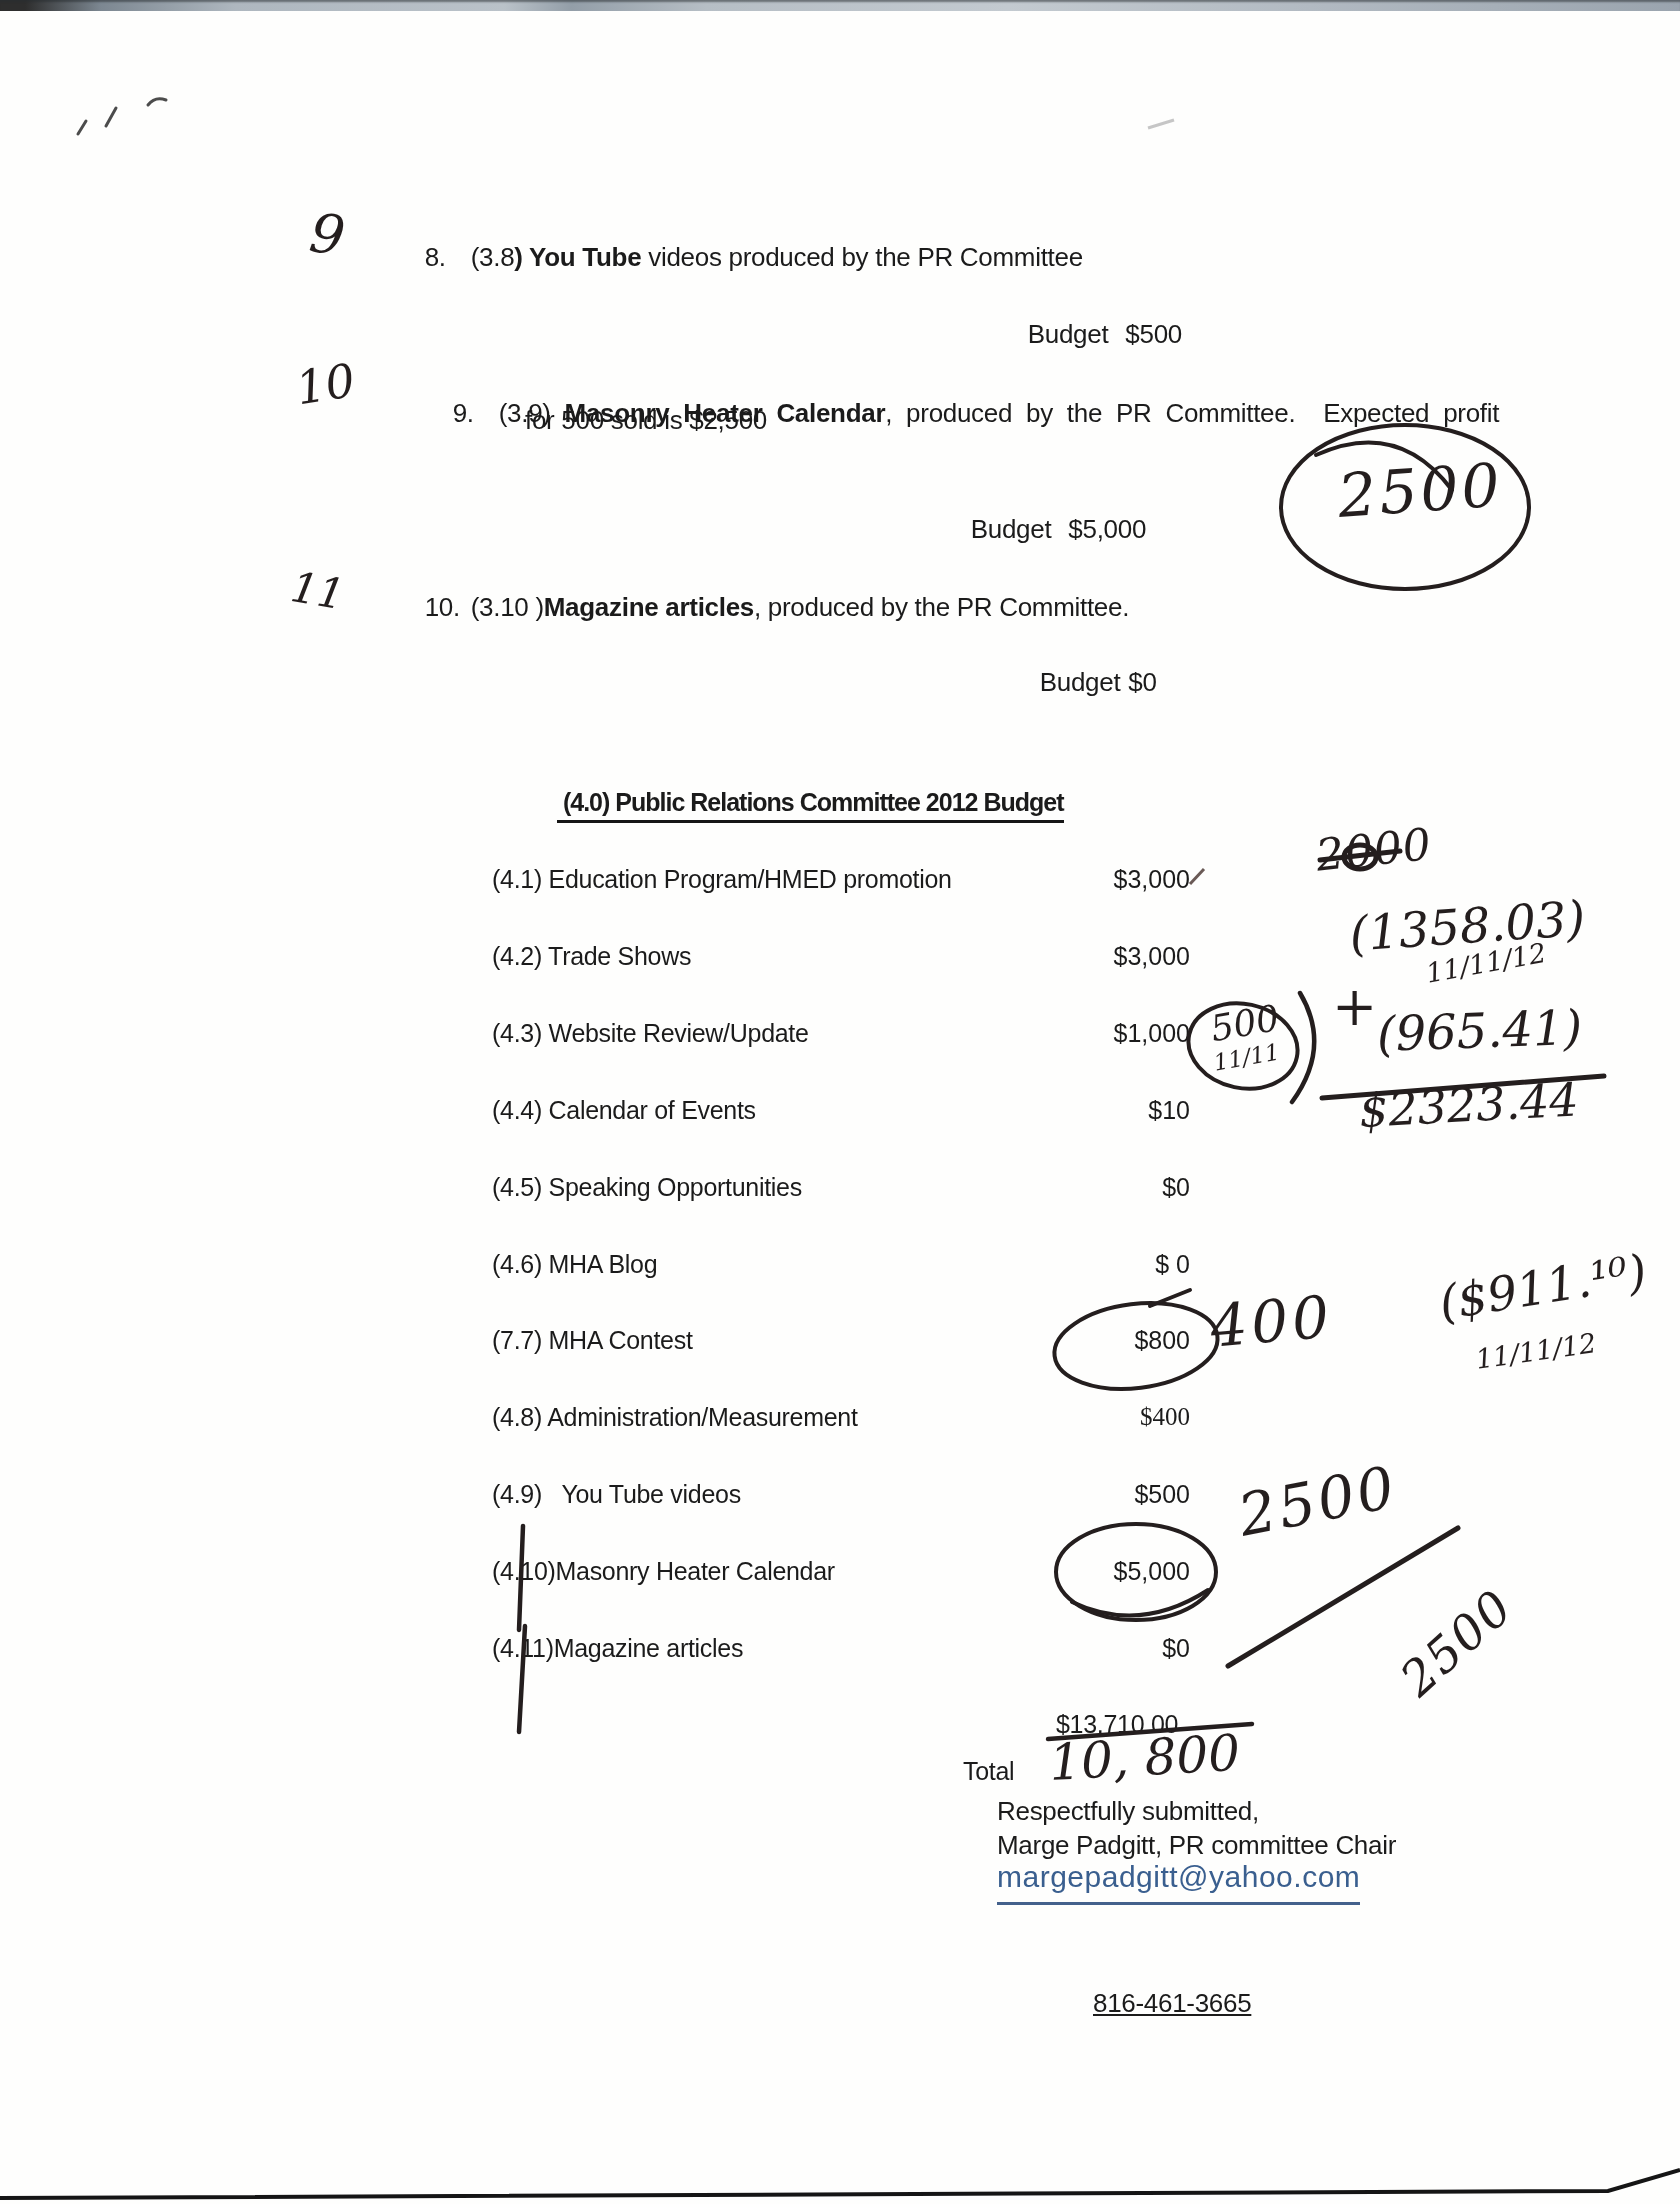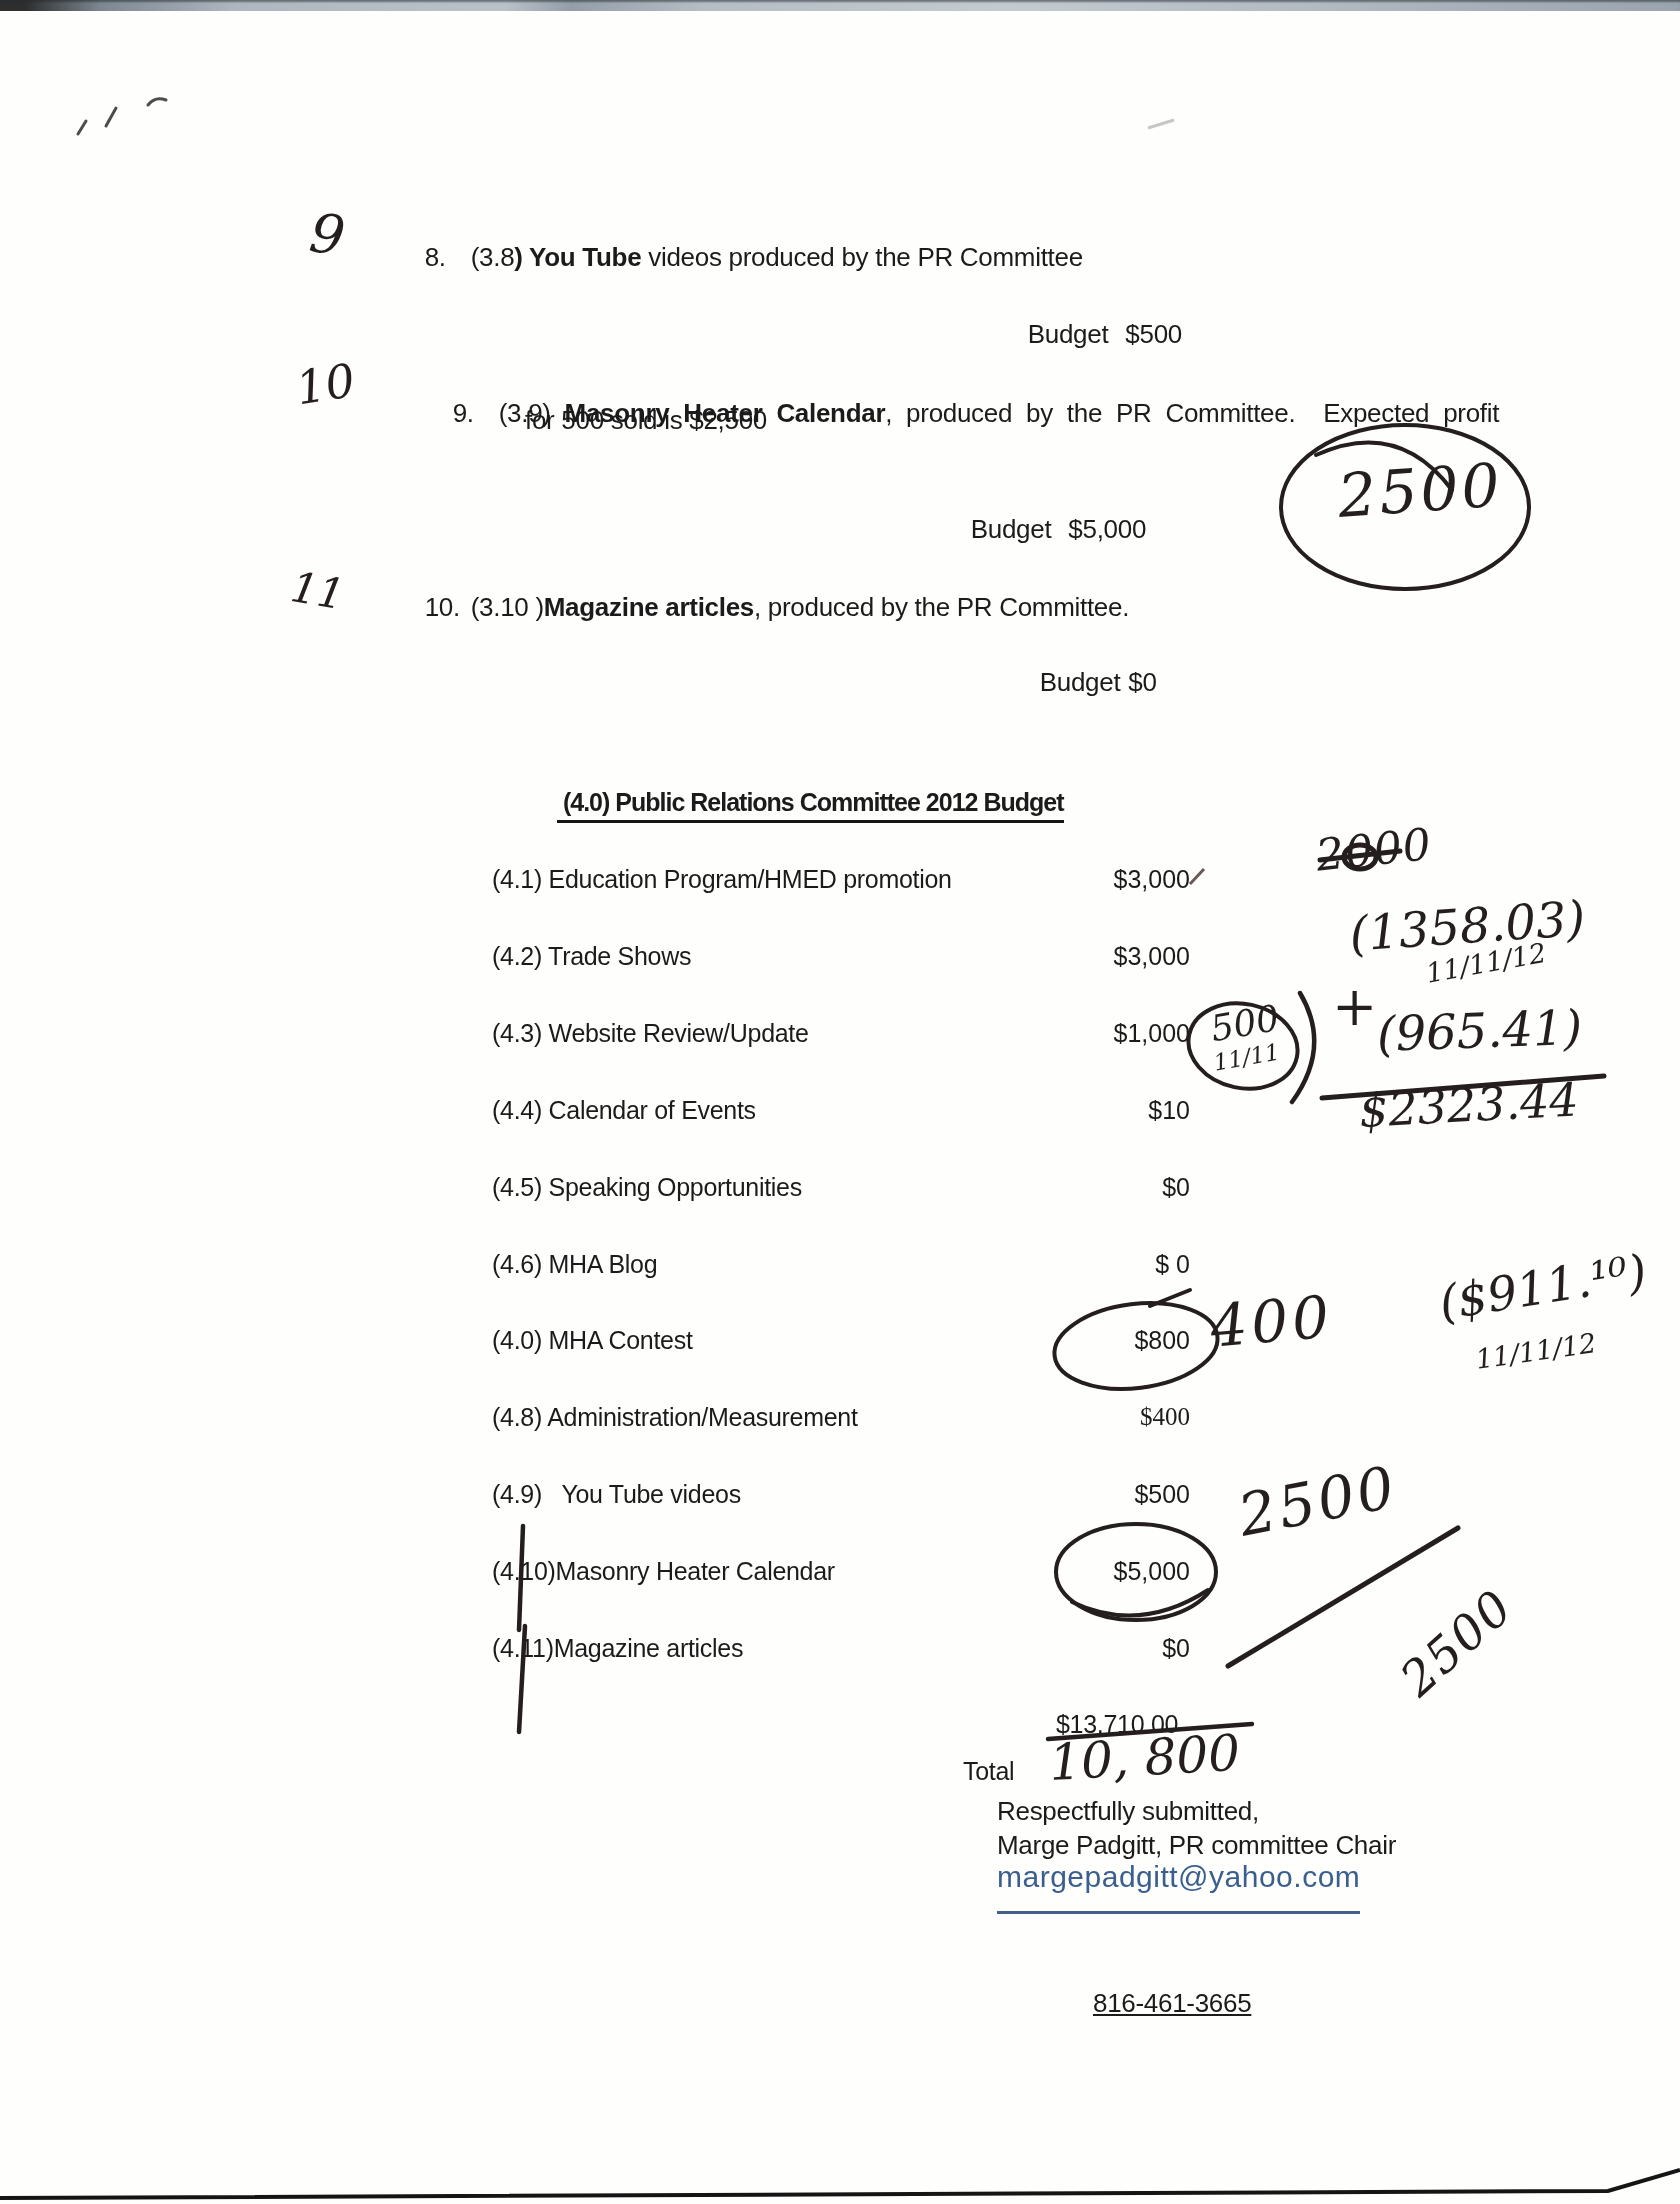--- a/index.html
+++ b/index.html
@@ -11,21 +11,21 @@
   .b{font-weight:bold;}
   .row-label{position:absolute;white-space:pre;font-size:25px;letter-spacing:-0.3px;}
   .row-value{position:absolute;left:960px;width:230px;text-align:right;white-space:pre;font-size:25px;}
   .heading{position:absolute;left:557px;top:788px;font-size:25px;font-weight:bold;letter-spacing:-1px;
            border-bottom:3px solid #161616;padding-bottom:3px;white-space:pre;}
   .hw{position:absolute;font-family:"DejaVu Serif",serif;font-style:italic;color:#241e1e;
       white-space:pre;transform-origin:left top;line-height:1;}
   .topbar{position:absolute;left:0;top:0;width:1680px;height:11px;
       background:linear-gradient(90deg,#2e2e2e 0,#2e2e2e 1.5%,#7c8791 6%,#aeb7bf 14%,#bac2c9 30%,#939ea8 34%,#b6bec5 42%,#c3cad0 60%,#b2bac2 78%,#9aa4ae 100%);
       box-shadow:inset 0 3px 2px -1px rgba(40,45,50,.55);}
-  .email{color:#3a5f8f;border-bottom:3px solid #44618c;padding-bottom:18px;font-size:30px;letter-spacing:0.5px;}
+  .email{color:#3a5f8f;border-bottom:3px solid #44618c;padding-bottom:9px;font-size:30px;letter-spacing:0.5px;}
   svg.overlay{position:absolute;left:0;top:0;pointer-events:none;}
 </style>
 </head>
 <body>
 
 <div class="page">
 
   <div class="topbar"></div>
 
   <div class="line" style="left:397px;top:212px;">
@@ -57,21 +57,21 @@
   <div class="row-label" style="left:492px;top:942px;">(4.2) Trade Shows</div>
   <div class="row-value" style="top:942px;">$3,000</div>
   <div class="row-label" style="left:492px;top:1019px;">(4.3) Website Review/Update</div>
   <div class="row-value" style="top:1019px;">$1,000</div>
   <div class="row-label" style="left:492px;top:1096px;">(4.4) Calendar of Events</div>
   <div class="row-value" style="top:1096px;">$10</div>
   <div class="row-label" style="left:492px;top:1173px;">(4.5) Speaking Opportunities</div>
   <div class="row-value" style="top:1173px;">$0</div>
   <div class="row-label" style="left:492px;top:1250px;">(4.6) MHA Blog</div>
   <div class="row-value" style="top:1250px;">$ 0</div>
-  <div class="row-label" style="left:492px;top:1326px;">(4.0) MHA Contest</div>
+  <div class="row-label" style="left:492px;top:1326px;">(7.7) MHA Contest</div>
   <div class="row-value" style="top:1326px;">$800</div>
   <div class="row-label" style="left:492px;top:1403px;">(4.8) Administration/Measurement</div>
   <div class="row-value" style="top:1403px;font-family:Liberation Serif, serif;">$400</div>
   <div class="row-label" style="left:492px;top:1480px;">(4.9)   You Tube videos</div>
   <div class="row-value" style="top:1480px;">$500</div>
   <div class="row-label" style="left:492px;top:1557px;">(4.10)Masonry Heater Calendar</div>
   <div class="row-value" style="top:1557px;">$5,000</div>
   <div class="row-label" style="left:492px;top:1634px;">(4.11)Magazine articles</div>
   <div class="row-value" style="top:1634px;">$0</div>
 

